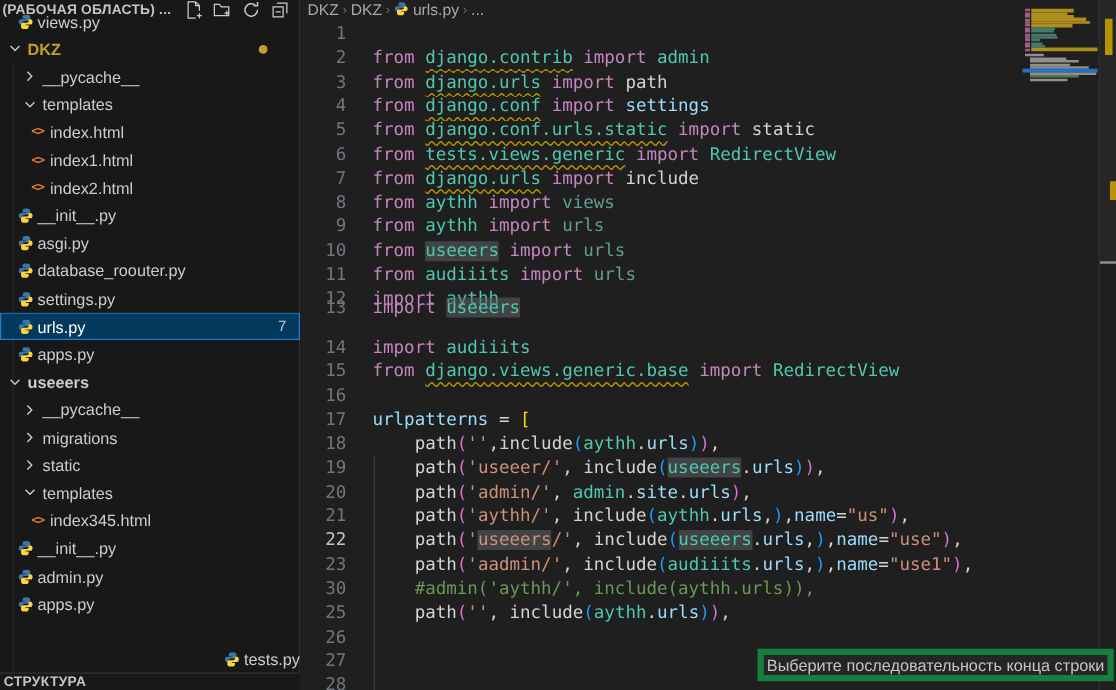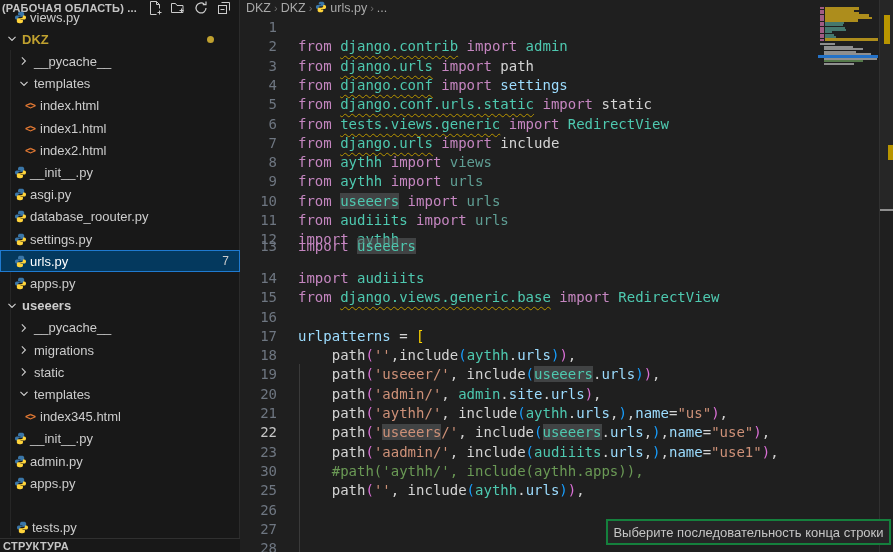--- a/index.html
+++ b/index.html
@@ -48,21 +48,21 @@
 
   
   #minimap{position:absolute;left:820px;top:0;width:58px;height:552px;cursor:pointer;}
   .mm{position:absolute;height:2px;}
   #scrollbar{position:absolute;left:879px;top:0;width:14px;height:552px;border-left:1px solid #303030;box-sizing:border-box;cursor:pointer;}
   #sb-slider{position:absolute;left:0;top:0;width:14px;height:210px;background:rgba(255,255,255,.035);}
   #sb-line{position:absolute;left:0;top:209px;width:14px;height:2px;background:#8f8f8f;}
   .sb-mark{position:absolute;}
 
   
-  #eol-tooltip{position:absolute;left:606px;top:519px;width:285px;height:26px;background:#252526;border:2px solid #15803d;box-sizing:border-box;display:flex;align-items:center;justify-content:center;font-size:13px;color:#c5c5c5;z-index:9;}
+  #eol-tooltip{position:absolute;left:606px;top:519px;width:285px;height:26px;background:#252526;border:5px solid #15803d;box-sizing:border-box;display:flex;align-items:center;justify-content:center;font-size:13px;color:#c5c5c5;z-index:9;}
 </style>
 </head>
 <body>
 
 <div id="stage">
 
   <div id="sidebar">
     <div id="explorer-header">
       <span id="ws-title">(РАБОЧАЯ ОБЛАСТЬ) ...</span>
       <span class="hdr-actions">
@@ -270,21 +270,21 @@
         </div>
         <div class="row" style="top: 472.2px; padding-left: 12px;">
           <span class="ficon">
             <svg viewBox="0 0 16 16" width="13" height="13">
               <path fill="#3a76a8" d="M7.9 1C6 1 5 1.8 5 3v1.8h3V5.4H3.4C2 5.4 1.2 6.5 1.2 8s.8 2.6 2.2 2.6H5V9.2c0-1.3 1-2.1 2.4-2.1h3.2c1.1 0 1.9-.8 1.9-1.9V3c0-1.2-1.4-2-3-2z"></path>
               <path fill="#ffd43b" d="M8.1 15c1.9 0 2.9-.8 2.9-2v-1.8H8v-.6h4.6c1.4 0 2.2-1.1 2.2-2.6s-.8-2.6-2.2-2.6H11v1.4c0 1.3-1 2.1-2.4 2.1H5.4c-1.1 0-1.9.8-1.9 1.9V13c0 1.2 1.4 2 3 2z"></path>
             </svg>
           </span>
           <span class="lbl">apps.py</span>
         </div>
-        <div class="row" style="top: 516.6px; padding-left: 14px;">
+        <div class="row" style="top: 516.6px; padding-left: 14px; justify-content: flex-end;">
           <span class="ficon">
             <svg viewBox="0 0 16 16" width="13" height="13">
               <path fill="#3a76a8" d="M7.9 1C6 1 5 1.8 5 3v1.8h3V5.4H3.4C2 5.4 1.2 6.5 1.2 8s.8 2.6 2.2 2.6H5V9.2c0-1.3 1-2.1 2.4-2.1h3.2c1.1 0 1.9-.8 1.9-1.9V3c0-1.2-1.4-2-3-2z"></path>
               <path fill="#ffd43b" d="M8.1 15c1.9 0 2.9-.8 2.9-2v-1.8H8v-.6h4.6c1.4 0 2.2-1.1 2.2-2.6s-.8-2.6-2.2-2.6H11v1.4c0 1.3-1 2.1-2.4 2.1H5.4c-1.1 0-1.9.8-1.9 1.9V13c0 1.2 1.4 2 3 2z"></path>
             </svg>
           </span>
           <span class="lbl">tests.py</span>
         </div>
       </div>
     <div id="outline-bar">
@@ -332,21 +332,21 @@
         <div class="cl" style="top: 251px;"><span class="ln">14</span><span class="ctext"><span class="t-k">import </span><span class="t-m">audiiits</span></span></div>
         <div class="cl" style="top: 270.2px;"><span class="ln">15</span><span class="ctext"><span class="t-k">from </span><span class="t-m t-w">django.views.generic.base</span><span class="t-k"> import </span><span class="t-m">RedirectView</span></span></div>
         <div class="cl" style="top: 289.5px;"><span class="ln">16</span><span class="ctext"></span></div>
         <div class="cl" style="top: 308.8px;"><span class="ln">17</span><span class="ctext"><span class="t-v">urlpatterns</span><span class="t-p"> = </span><span class="t-b1">[</span></span></div>
         <div class="cl" style="top: 328.1px;"><span class="ln">18</span><span class="ctext"><span class="t-p">    </span><span class="t-f">path</span><span class="t-b2">(</span><span class="t-s">''</span><span class="t-p">,</span><span class="t-f">include</span><span class="t-b3">(</span><span class="t-m">aythh</span><span class="t-p">.</span><span class="t-v">urls</span><span class="t-b3">)</span><span class="t-b2">)</span><span class="t-p">,</span></span></div>
         <div class="cl" style="top: 347.4px;"><span class="ln">19</span><span class="ctext"><span class="t-p">    </span><span class="t-f">path</span><span class="t-b2">(</span><span class="t-s">'useeer/'</span><span class="t-p">, </span><span class="t-f">include</span><span class="t-b3">(</span><span class="t-m t-x">useeers</span><span class="t-p">.</span><span class="t-v">urls</span><span class="t-b3">)</span><span class="t-b2">)</span><span class="t-p">,</span></span></div>
         <div class="cl" style="top: 366.7px;"><span class="ln">20</span><span class="ctext"><span class="t-p">    </span><span class="t-f">path</span><span class="t-b2">(</span><span class="t-s">'admin/'</span><span class="t-p">, </span><span class="t-m">admin</span><span class="t-p">.</span><span class="t-v">site</span><span class="t-p">.</span><span class="t-v">urls</span><span class="t-b2">)</span><span class="t-p">,</span></span></div>
         <div class="cl" style="top: 386px;"><span class="ln">21</span><span class="ctext"><span class="t-p">    </span><span class="t-f">path</span><span class="t-b2">(</span><span class="t-s">'aythh/'</span><span class="t-p">, </span><span class="t-f">include</span><span class="t-b3">(</span><span class="t-m">aythh</span><span class="t-p">.</span><span class="t-v">urls</span><span class="t-p">,</span><span class="t-b3">)</span><span class="t-p">,</span><span class="t-v">name</span><span class="t-p">=</span><span class="t-s">"us"</span><span class="t-b2">)</span><span class="t-p">,</span></span></div>
         <div class="cl" style="top: 405.3px;"><span class="ln cur">22</span><span class="ctext"><span class="t-p">    </span><span class="t-f">path</span><span class="t-b2">(</span><span class="t-s">'</span><span class="t-s t-x">useeers</span><span class="t-s">/'</span><span class="t-p">, </span><span class="t-f">include</span><span class="t-b3">(</span><span class="t-m t-x">useeers</span><span class="t-p">.</span><span class="t-v">urls</span><span class="t-p">,</span><span class="t-b3">)</span><span class="t-p">,</span><span class="t-v">name</span><span class="t-p">=</span><span class="t-s">"use"</span><span class="t-b2">)</span><span class="t-p">,</span></span></div>
         <div class="cl" style="top: 424.6px;"><span class="ln">23</span><span class="ctext"><span class="t-p">    </span><span class="t-f">path</span><span class="t-b2">(</span><span class="t-s">'aadmin/'</span><span class="t-p">, </span><span class="t-f">include</span><span class="t-b3">(</span><span class="t-m">audiiits</span><span class="t-p">.</span><span class="t-v">urls</span><span class="t-p">,</span><span class="t-b3">)</span><span class="t-p">,</span><span class="t-v">name</span><span class="t-p">=</span><span class="t-s">"use1"</span><span class="t-b2">)</span><span class="t-p">,</span></span></div>
-        <div class="cl" style="top: 443.9px;"><span class="ln">30</span><span class="ctext"><span class="t-p">    </span><span class="t-c">#path('aythh/', include(aythh.apps)),</span></span></div>
+        <div class="cl" style="top: 443.9px;"><span class="ln">30</span><span class="ctext"><span class="t-p">    </span><span class="t-c">#admin('aythh/', include(aythh.urls)),</span></span></div>
         <div class="cl" style="top: 463.2px;"><span class="ln">25</span><span class="ctext"><span class="t-p">    </span><span class="t-f">path</span><span class="t-b2">(</span><span class="t-s">''</span><span class="t-p">, </span><span class="t-f">include</span><span class="t-b3">(</span><span class="t-m">aythh</span><span class="t-p">.</span><span class="t-v">urls</span><span class="t-b3">)</span><span class="t-b2">)</span><span class="t-p">,</span></span></div>
         <div class="cl" style="top: 482.5px;"><span class="ln">26</span><span class="ctext"></span></div>
         <div class="cl" style="top: 501.8px;"><span class="ln">27</span><span class="ctext"></span></div>
         <div class="cl" style="top: 521.1px;"><span class="ln">28</span><span class="ctext"></span></div>
       </div>
   </div>
 
   <div id="minimap">
       <div class="mm" style="left: 0px; top: 7.4px; width: 4px; height: 2px; background: rgb(161, 92, 132);"></div>
       <div class="mm" style="left: 5px; top: 7.2px; width: 33.6px; height: 2.6px; background: rgb(173, 141, 28);"></div>

